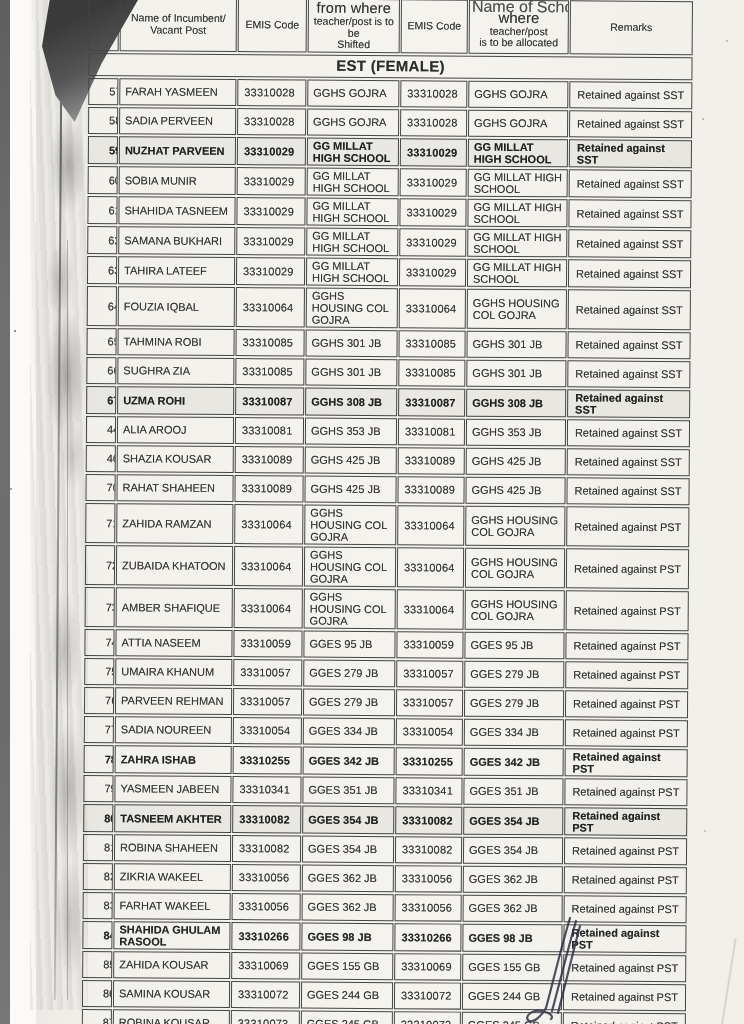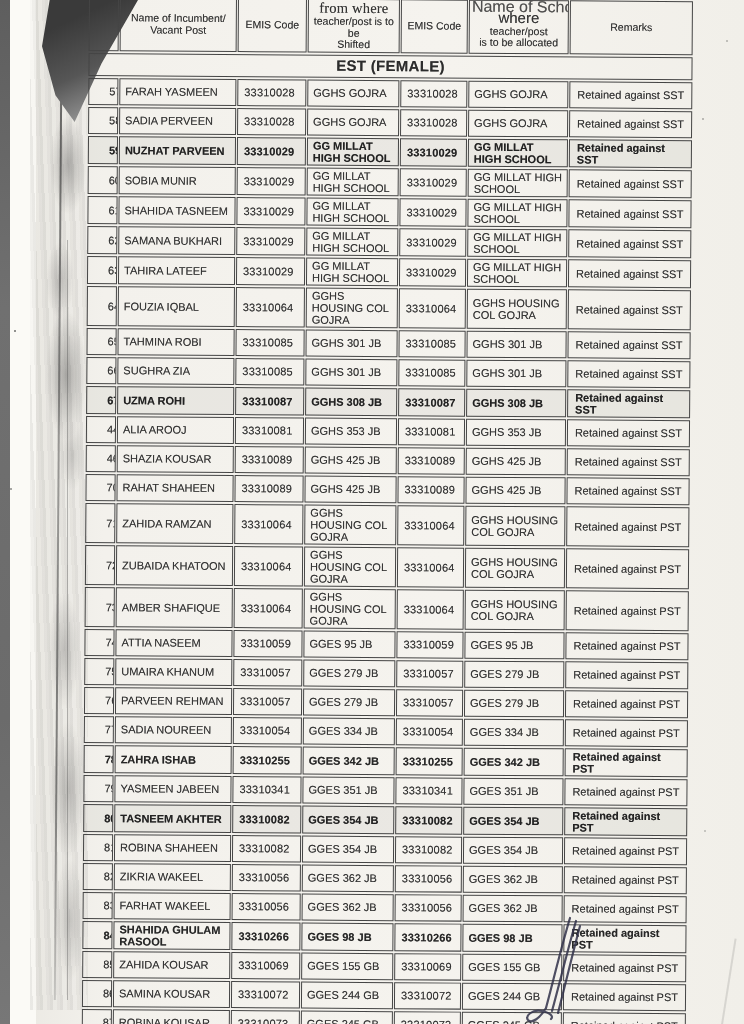--- a/index.html
+++ b/index.html
@@ -35,21 +35,21 @@
   .speckles{position:absolute;left:14px;top:330px;width:2px;height:2px;background:rgba(40,40,40,.5);
     box-shadow:-4px 158px 0 rgba(40,40,40,.4), 688px -212px 0 rgba(60,60,60,.3),
       712px -290px 0 rgba(80,80,80,.3), 690px 500px 0 rgba(70,70,70,.25);}
   
   .sheet{position:absolute;left:88px;top:-5px;width:606px;transform:rotate(.4deg);transform-origin:0 0;}
   table{width:606px;table-layout:fixed;border-collapse:separate;border-spacing:1px 2px;}
   td,th{border:1px solid #454545;vertical-align:middle;color:#333;
     font-size:11px;line-height:12px;font-weight:400;overflow:hidden;
     text-shadow:0 0 .4px rgba(50,50,50,.55);}
   thead th{height:38px;text-align:center;font-size:10.5px;line-height:11.5px;padding:1px 2px;}
-  .h-big{font-size:14.5px;line-height:15px;letter-spacing:.2px;font-family:Liberation Serif, serif;}
+  .h-big{font-size:14.5px;line-height:15px;letter-spacing:.2px;}
   .h-mid{font-size:15px;}
   .h-cut{display:block;font-size:16px;margin-top:-4px;opacity:.85;white-space:nowrap;}
   .est-row td{height:23px;text-align:center;font-weight:bold;font-size:15px;letter-spacing:.3px;color:#2c2c2c;}
   tbody td{height:27px;padding:1px 3px 1px 5px;}
   td.c-sr{text-align:center;padding:1px 20px;}
   td.c-emis{padding-left:6px;letter-spacing:.2px;}
   td.c-rem{padding-left:7px;}
   tbody tr:nth-child(3) td, tbody tr:nth-child(11) td, tbody tr:nth-child(24) td{
     font-weight:bold;color:#222;background:rgba(100,95,88,.07);}
   tbody tr:nth-child(22) td, tbody tr:nth-child(28) td{font-weight:600;color:#272727;}

